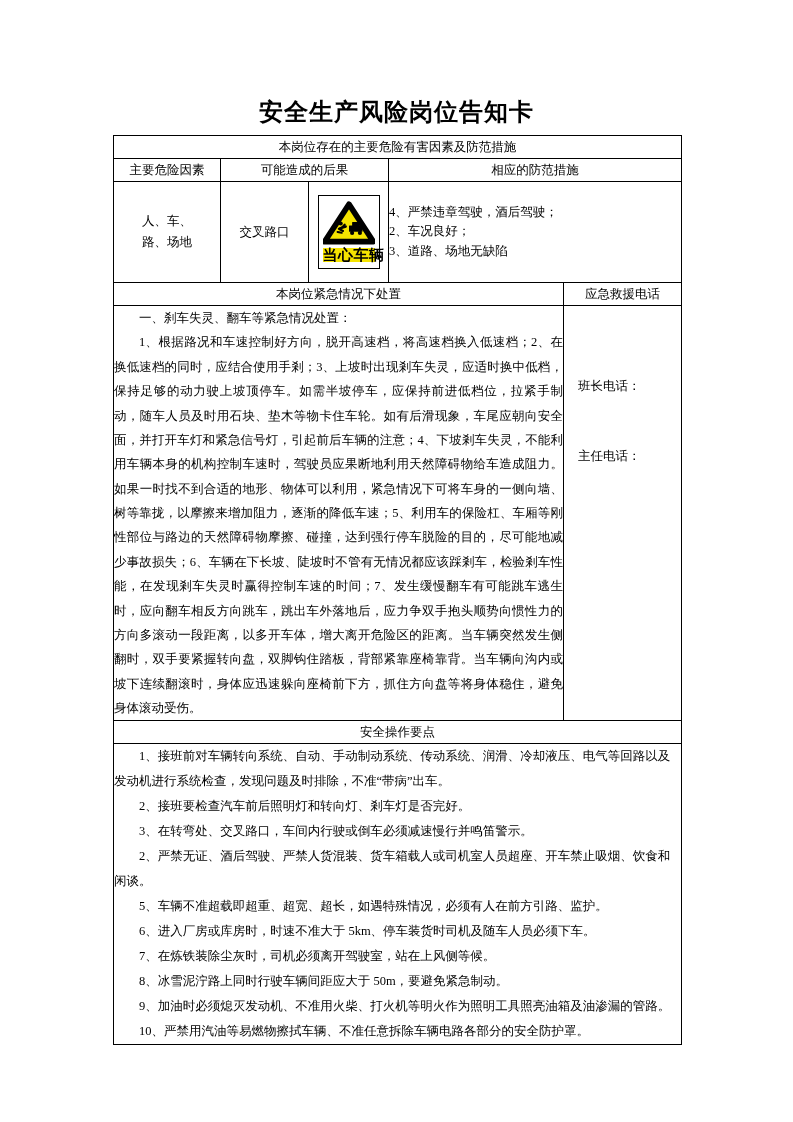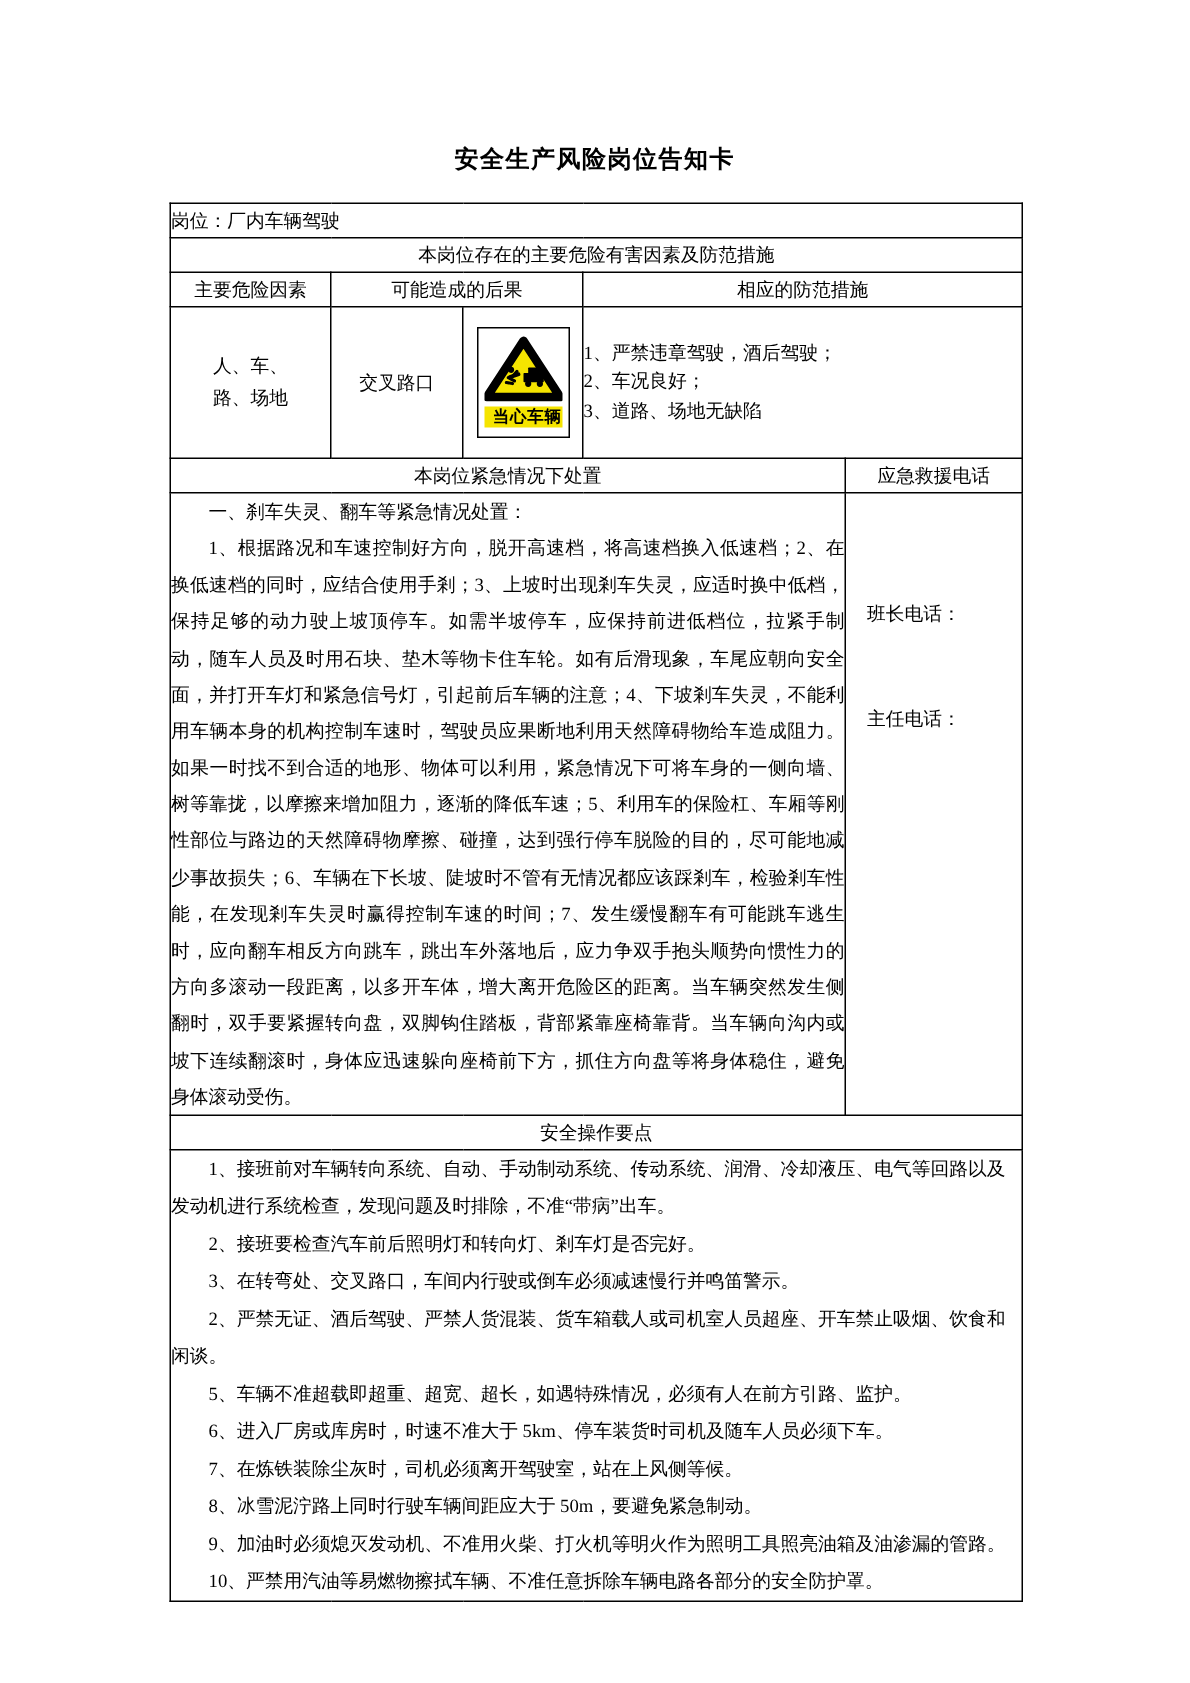--- a/index.html
+++ b/index.html
@@ -21,21 +21,21 @@
     top: 0;
     width: 793px;
     height: 1122px;
   }
   .doc-title {
     position: absolute;
     left: 0;
     top: 96px;
     width: 793px;
     text-align: center;
-    font-size: 16px;
+    font-size: 24px;
     font-weight: bold;
     letter-spacing: 1px;
     font-family: "Liberation Serif", "DejaVu Serif", serif;
   }
   table.card {
     position: absolute;
     left: 113px;
     top: 135px;
     width: 568px;
     border-collapse: collapse;
@@ -106,25 +106,25 @@
     width: 100%;
     height: 44px;
     display: block;
   }
   .sign-label {
     margin-top: 3px;
     background: #f5e400;
     color: #000;
     font-family: "Liberation Sans", "DejaVu Sans", sans-serif;
     font-weight: bold;
-    font-size: 11px;
+    font-size: 15px;
     letter-spacing: 0.5px;
     line-height: 14px;
     height: 14px;
-    text-align: right;
+    text-align: center;
     white-space: nowrap;
   }
 
   .body-cell {
     vertical-align: top;
     text-align: justify;
     font-size: 13px;
     line-height: 1.95;
     padding: 4px 9px 6px 9px;
     margin-top: 36px;
@@ -175,23 +175,20 @@
   <table class="card">
     <colgroup>
       <col style="width:107px">
       <col style="width:88px">
       <col style="width:80px">
       <col style="width:175px">
       <col style="width:118px">
     </colgroup>
     <tbody>
 
-      <tr class="post-row">
-        <td colspan="5">岗位：厂内车辆驾驶</td>
-      </tr>
 
       <tr>
         <td colspan="5" class="section-head">本岗位存在的主要危险有害因素及防范措施</td>
       </tr>
 
       <tr>
         <td class="col-head">主要危险因素</td>
         <td colspan="2" class="col-head">可能造成的后果</td>
         <td colspan="2" class="col-head">相应的防范措施</td>
       </tr>
@@ -215,21 +212,21 @@
                 <rect x="30" y="45" width="16" height="5" rx="2" transform="rotate(-18 38 47)"></rect>
                 <rect x="28" y="50" width="13" height="4" rx="2" transform="rotate(28 34 52)"></rect>
                 <rect x="33" y="43" width="12" height="4" rx="2" transform="rotate(-48 39 45)"></rect>
                 <rect x="26" y="55" width="12" height="4" rx="2" transform="rotate(10 32 57)"></rect>
               </g>
             </svg>
             <div class="sign-label">当心车辆</div>
           </div>
         </td>
         <td colspan="2" class="measures-cell">
-          <div>1、严禁违章驾驶，酒后驾驶；</div>
+          <div>4、严禁违章驾驶，酒后驾驶；</div>
           <div>2、车况良好；</div>
           <div>3、道路、场地无缺陷</div>
         </td>
       </tr>
 
       <tr>
         <td colspan="4" class="section-head">本岗位紧急情况下处置</td>
         <td class="section-head">应急救援电话</td>
       </tr>
 

